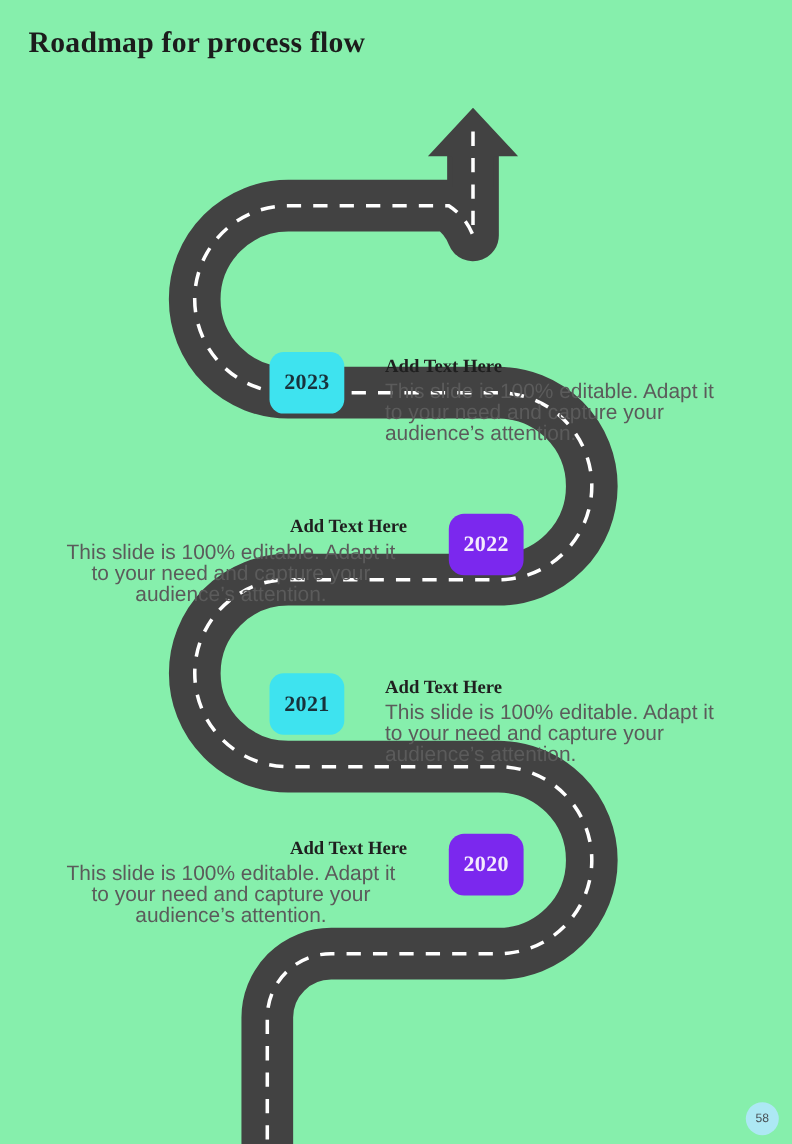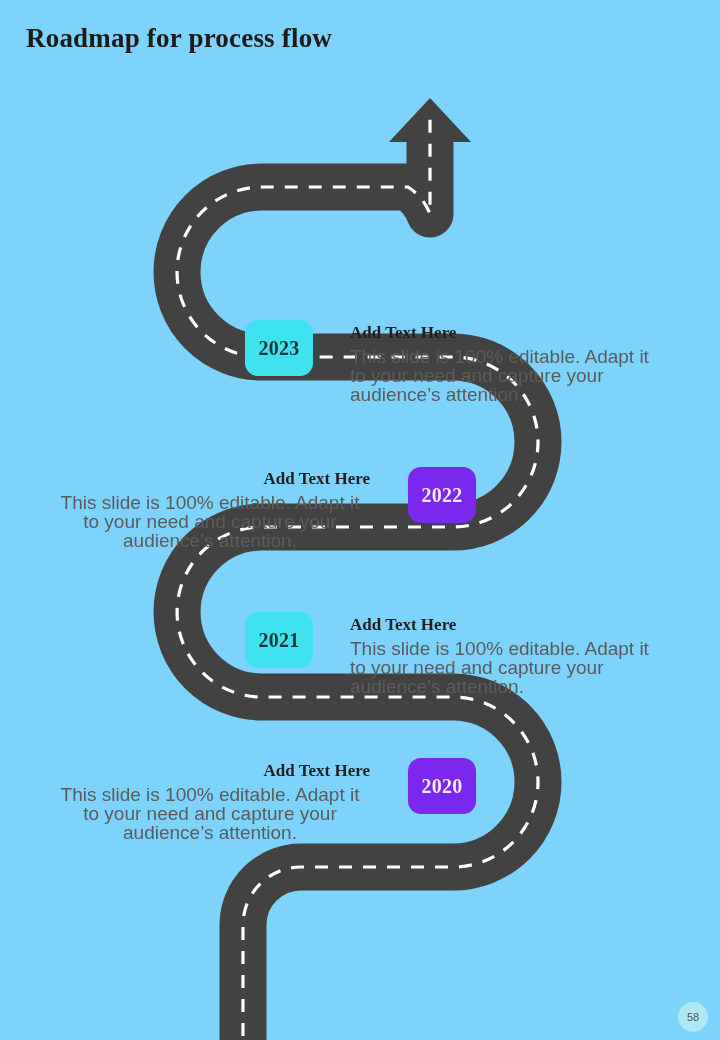--- a/index.html
+++ b/index.html
@@ -14,21 +14,21 @@
     position: relative;
     overflow: hidden;
     font-family: "Liberation Sans", sans-serif;
   }
 
   #slide {
     position: absolute;
     inset: 0;
     width: 720px;
     height: 1040px;
-    background: #7dd3fc;
+    background: #86efac;
   }
 
   
   .page-title {
     position: absolute;
     left: 26px;
     top: 22px;
     font-family: "Liberation Serif", serif;
     font-weight: bold;
     font-size: 27px;
@@ -57,21 +57,21 @@
     display: flex;
     align-items: center;
     justify-content: center;
     font-family: "Liberation Serif", serif;
     font-weight: bold;
     font-size: 20px;
     letter-spacing: 0.3px;
     box-sizing: border-box;
   }
   .year-chip.cyan  { background: #3ee3ef; color: #18323c; }
-  .year-chip.purple{ background: #7b28ee; color: #f3eafd; }
+  .year-chip.purple{ background: #7b28ee; color: #f3eafd; border-radius: 14px; }
 
   
   .text-block {
     position: absolute;
     width: 320px;
   }
   .text-block .tb-heading {
     font-family: "Liberation Serif", serif;
     font-weight: bold;
     font-size: 17px;

